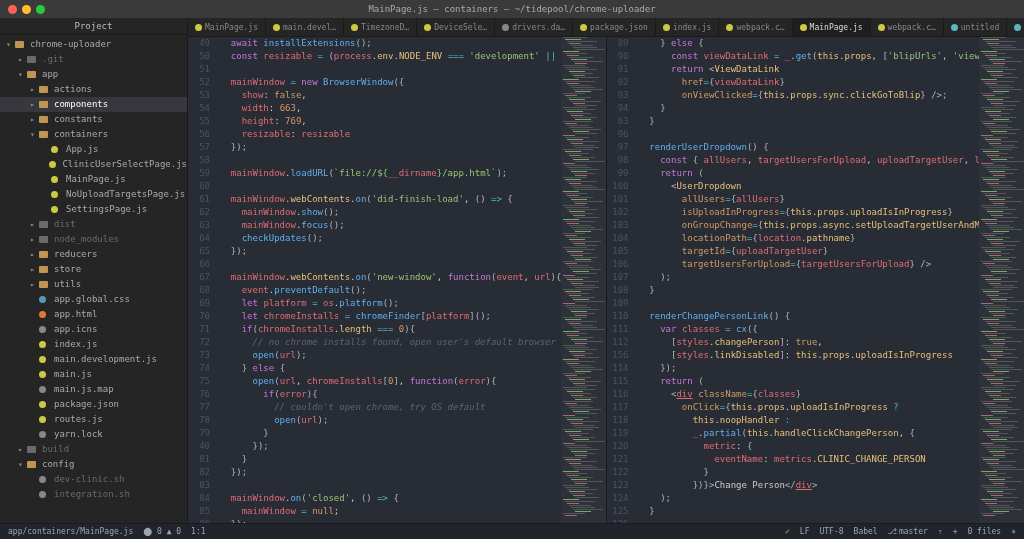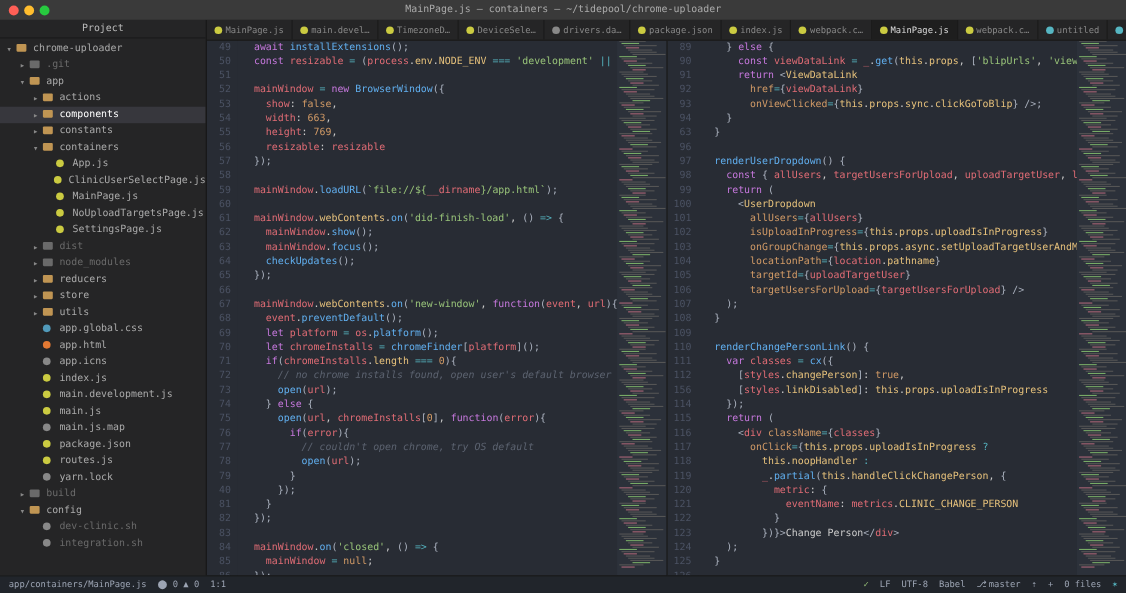--- a/index.html
+++ b/index.html
@@ -131,21 +131,21 @@
 .mm-e { width: 55%; }
 .k-keyword { color: #c678dd; }
 .k-string { color: #98c379; }
 .k-func { color: #61afef; }
 .k-var { color: #e06c75; }
 .k-num { color: #d19a66; }
 .k-prop { color: #e5c07b; }
 .k-comment { color: #5c6370; font-style: italic; }
 .k-punc { color: #abb2bf; }
 .k-op { color: #56b6c2; }
-.k-tag { color: #e06c75; }
+.k-tag { color: #e06c75; text-decoration: underline; }
 .k-attr { color: #d19a66; }
 .k-this { color: #e5c07b; }
 .k-jsx { color: #e5c07b; }
 
 .statusbar {
   height: 16px;
   background: #21252b;
   display: flex;
   align-items: center;
   justify-content: space-between;

